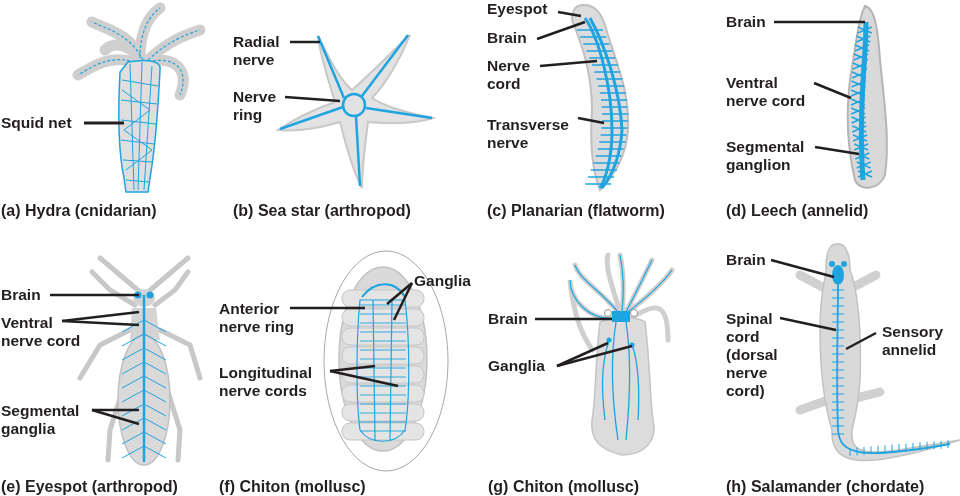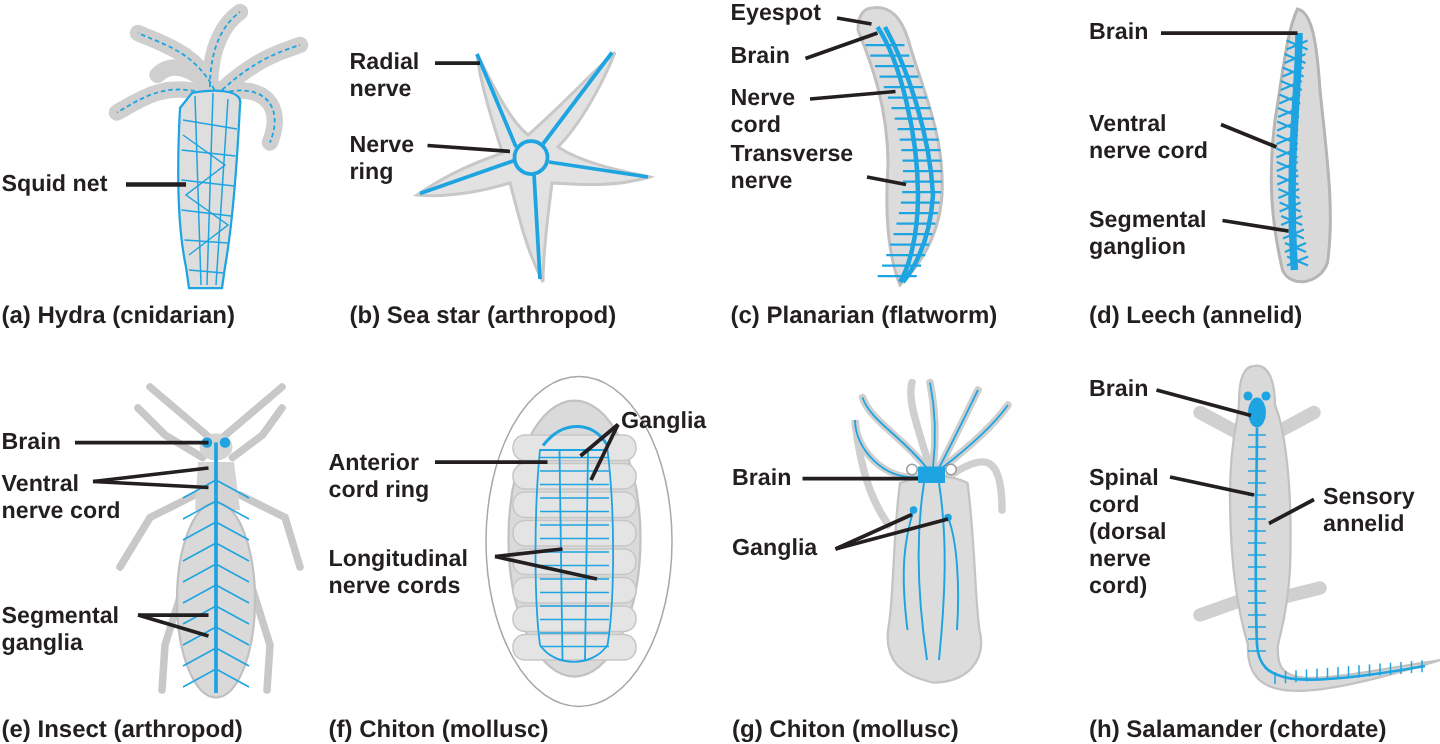--- a/index.html
+++ b/index.html
@@ -313,53 +313,53 @@
 
 <div class="lbl" style="left:233px;top:33px">Radial
 nerve</div>
 <div class="lbl" style="left:233px;top:88px">Nerve
 ring</div>
 
 <div class="lbl" style="left:487px;top:0px">Eyespot</div>
 <div class="lbl" style="left:487px;top:29px">Brain</div>
 <div class="lbl" style="left:487px;top:57px">Nerve
 cord</div>
-<div class="lbl" style="left:487px;top:94px">Transverse
+<div class="lbl" style="left:487px;top:116px">Transverse
 nerve</div>
 
 <div class="lbl" style="left:726px;top:13px">Brain</div>
 <div class="lbl" style="left:726px;top:74px">Ventral
 nerve cord</div>
 <div class="lbl" style="left:726px;top:138px">Segmental
 ganglion</div>
 
 <div class="lbl" style="left:1px;top:286px">Brain</div>
 <div class="lbl" style="left:1px;top:314px">Ventral
 nerve cord</div>
 <div class="lbl" style="left:1px;top:402px">Segmental
 ganglia</div>
 
 <div class="lbl" style="left:414px;top:272px">Ganglia</div>
 <div class="lbl" style="left:219px;top:300px">Anterior
-cord ring</div>
+nerve ring</div>
 <div class="lbl" style="left:219px;top:364px">Longitudinal
 nerve cords</div>
 
 <div class="lbl" style="left:488px;top:310px">Brain</div>
 <div class="lbl" style="left:488px;top:357px">Ganglia</div>
 
 <div class="lbl" style="left:726px;top:251px">Brain</div>
 <div class="lbl" style="left:726px;top:310px">Spinal
 cord
 (dorsal
 nerve
 cord)</div>
 <div class="lbl" style="left:882px;top:323px">Sensory
 annelid</div>
 
 <div class="cap" style="left:1px;top:202px">(a) Hydra (cnidarian)</div>
 <div class="cap" style="left:233px;top:202px">(b) Sea star (arthropod)</div>
 <div class="cap" style="left:487px;top:202px">(c) Planarian (flatworm)</div>
 <div class="cap" style="left:726px;top:202px">(d) Leech (annelid)</div>
-<div class="cap" style="left:1px;top:478px">(e) Insect (arthropod)</div>
+<div class="cap" style="left:1px;top:478px">(e) Eyespot (arthropod)</div>
 <div class="cap" style="left:219px;top:478px">(f) Chiton (mollusc)</div>
 <div class="cap" style="left:488px;top:478px">(g) Chiton (mollusc)</div>
 <div class="cap" style="left:726px;top:478px">(h) Salamander (chordate)</div>
 
 </body></html>

